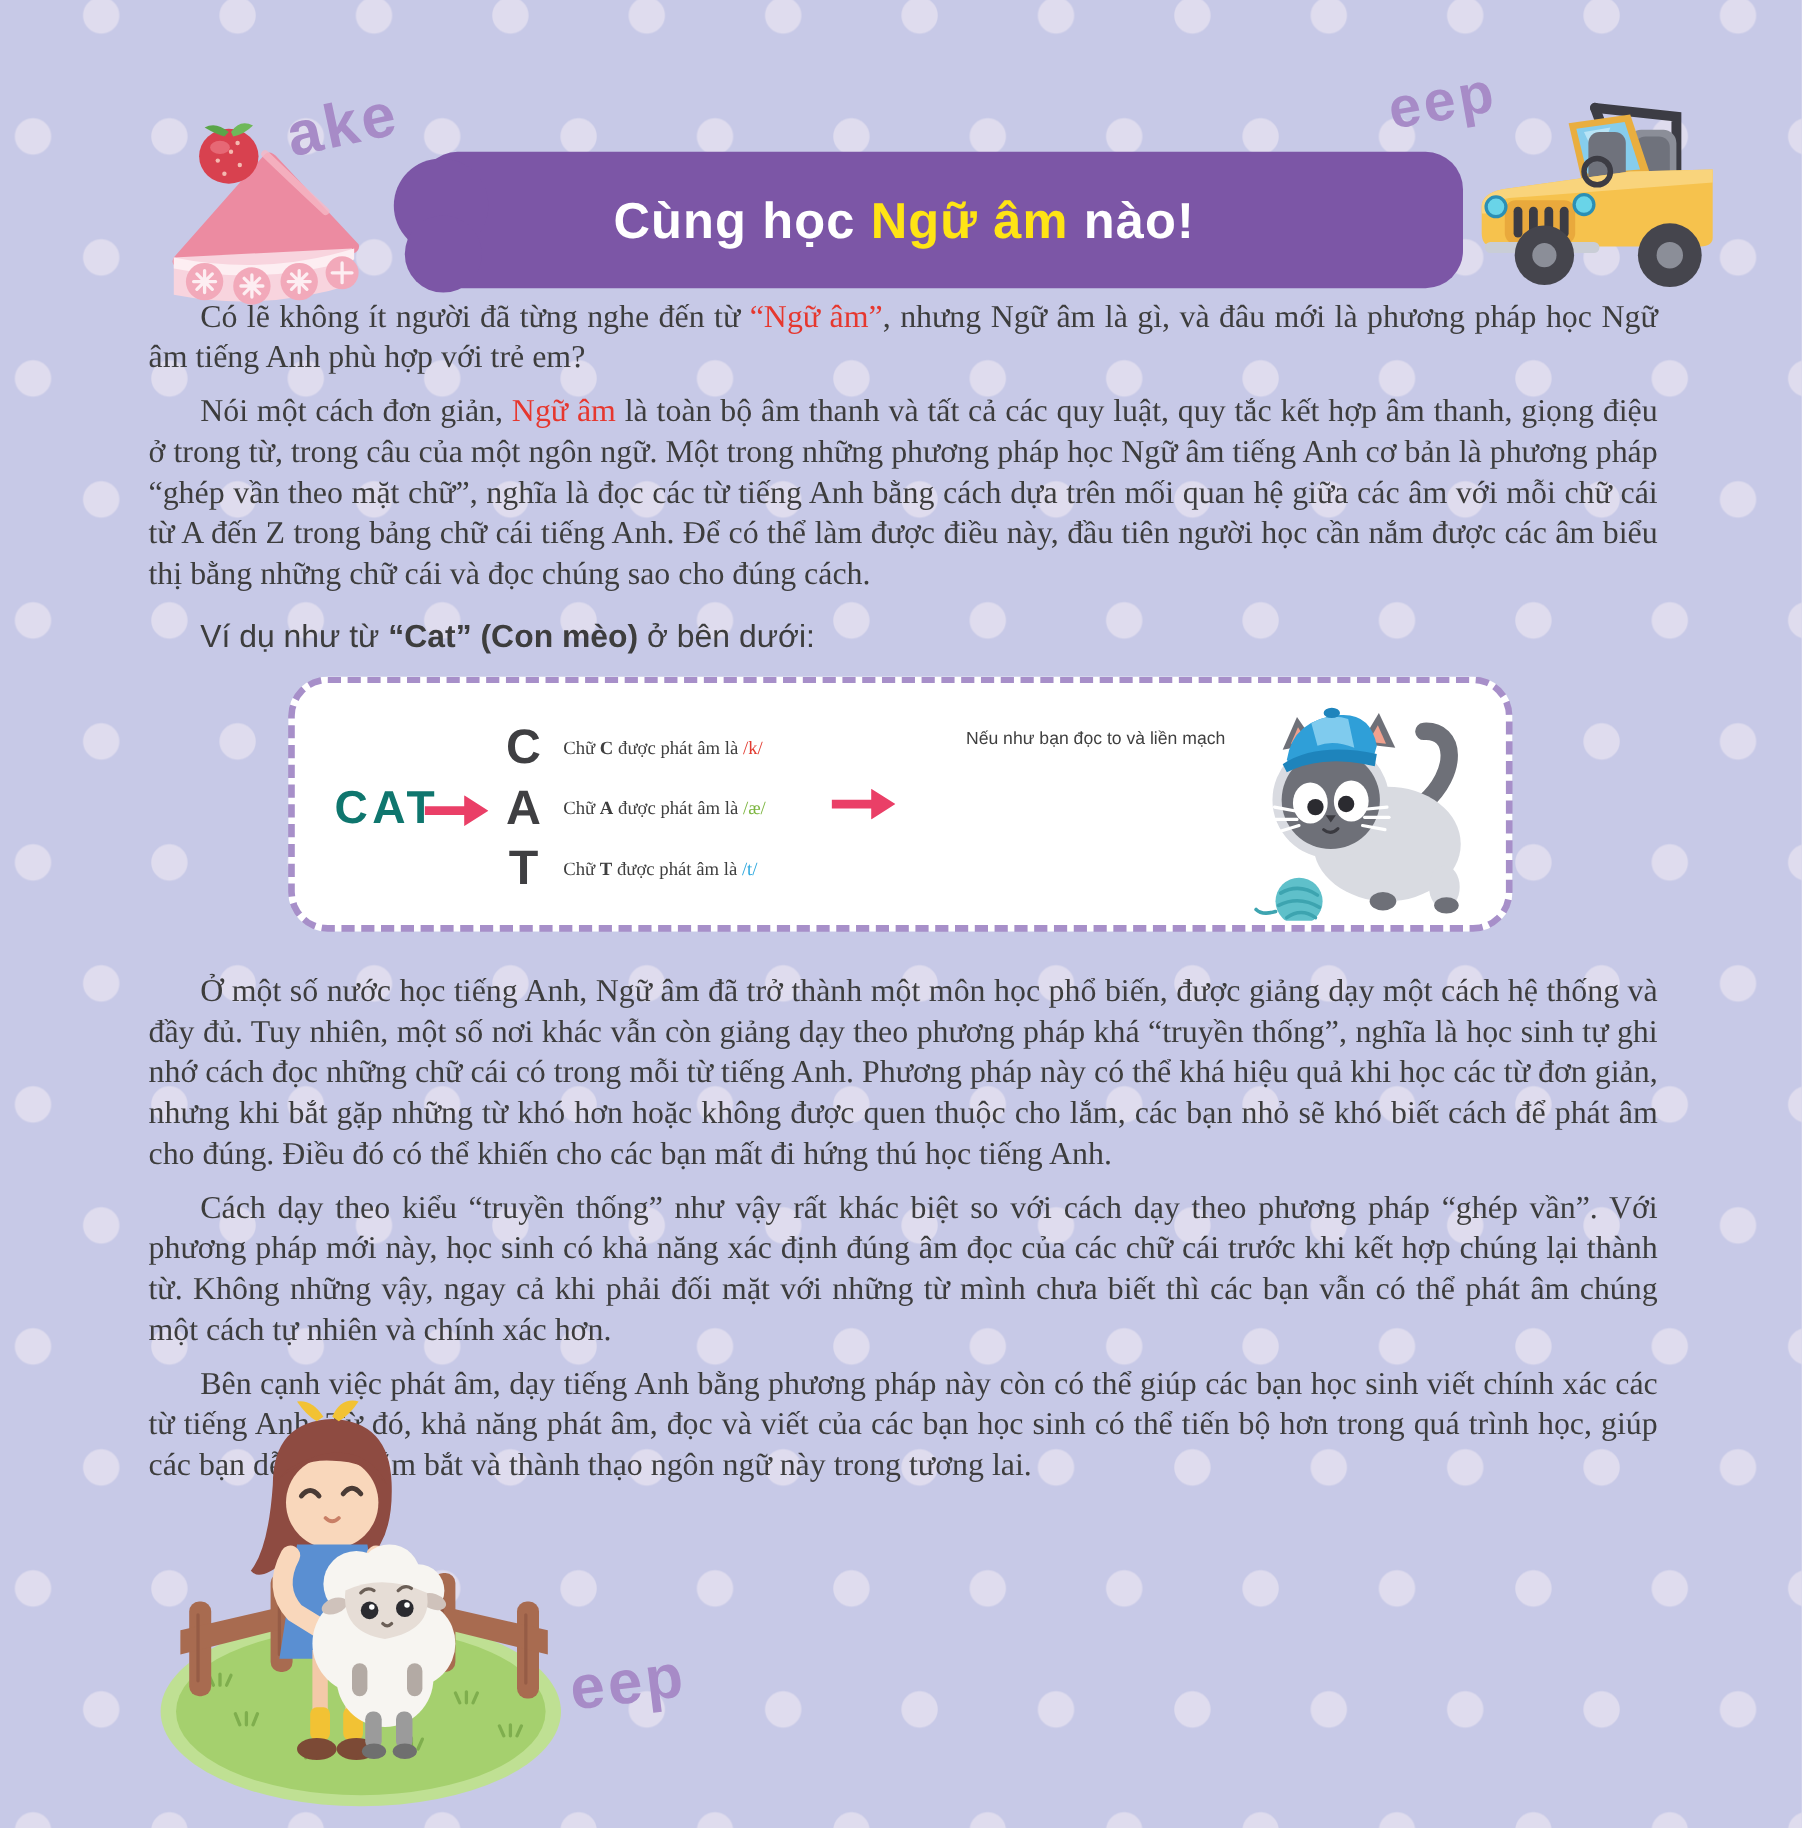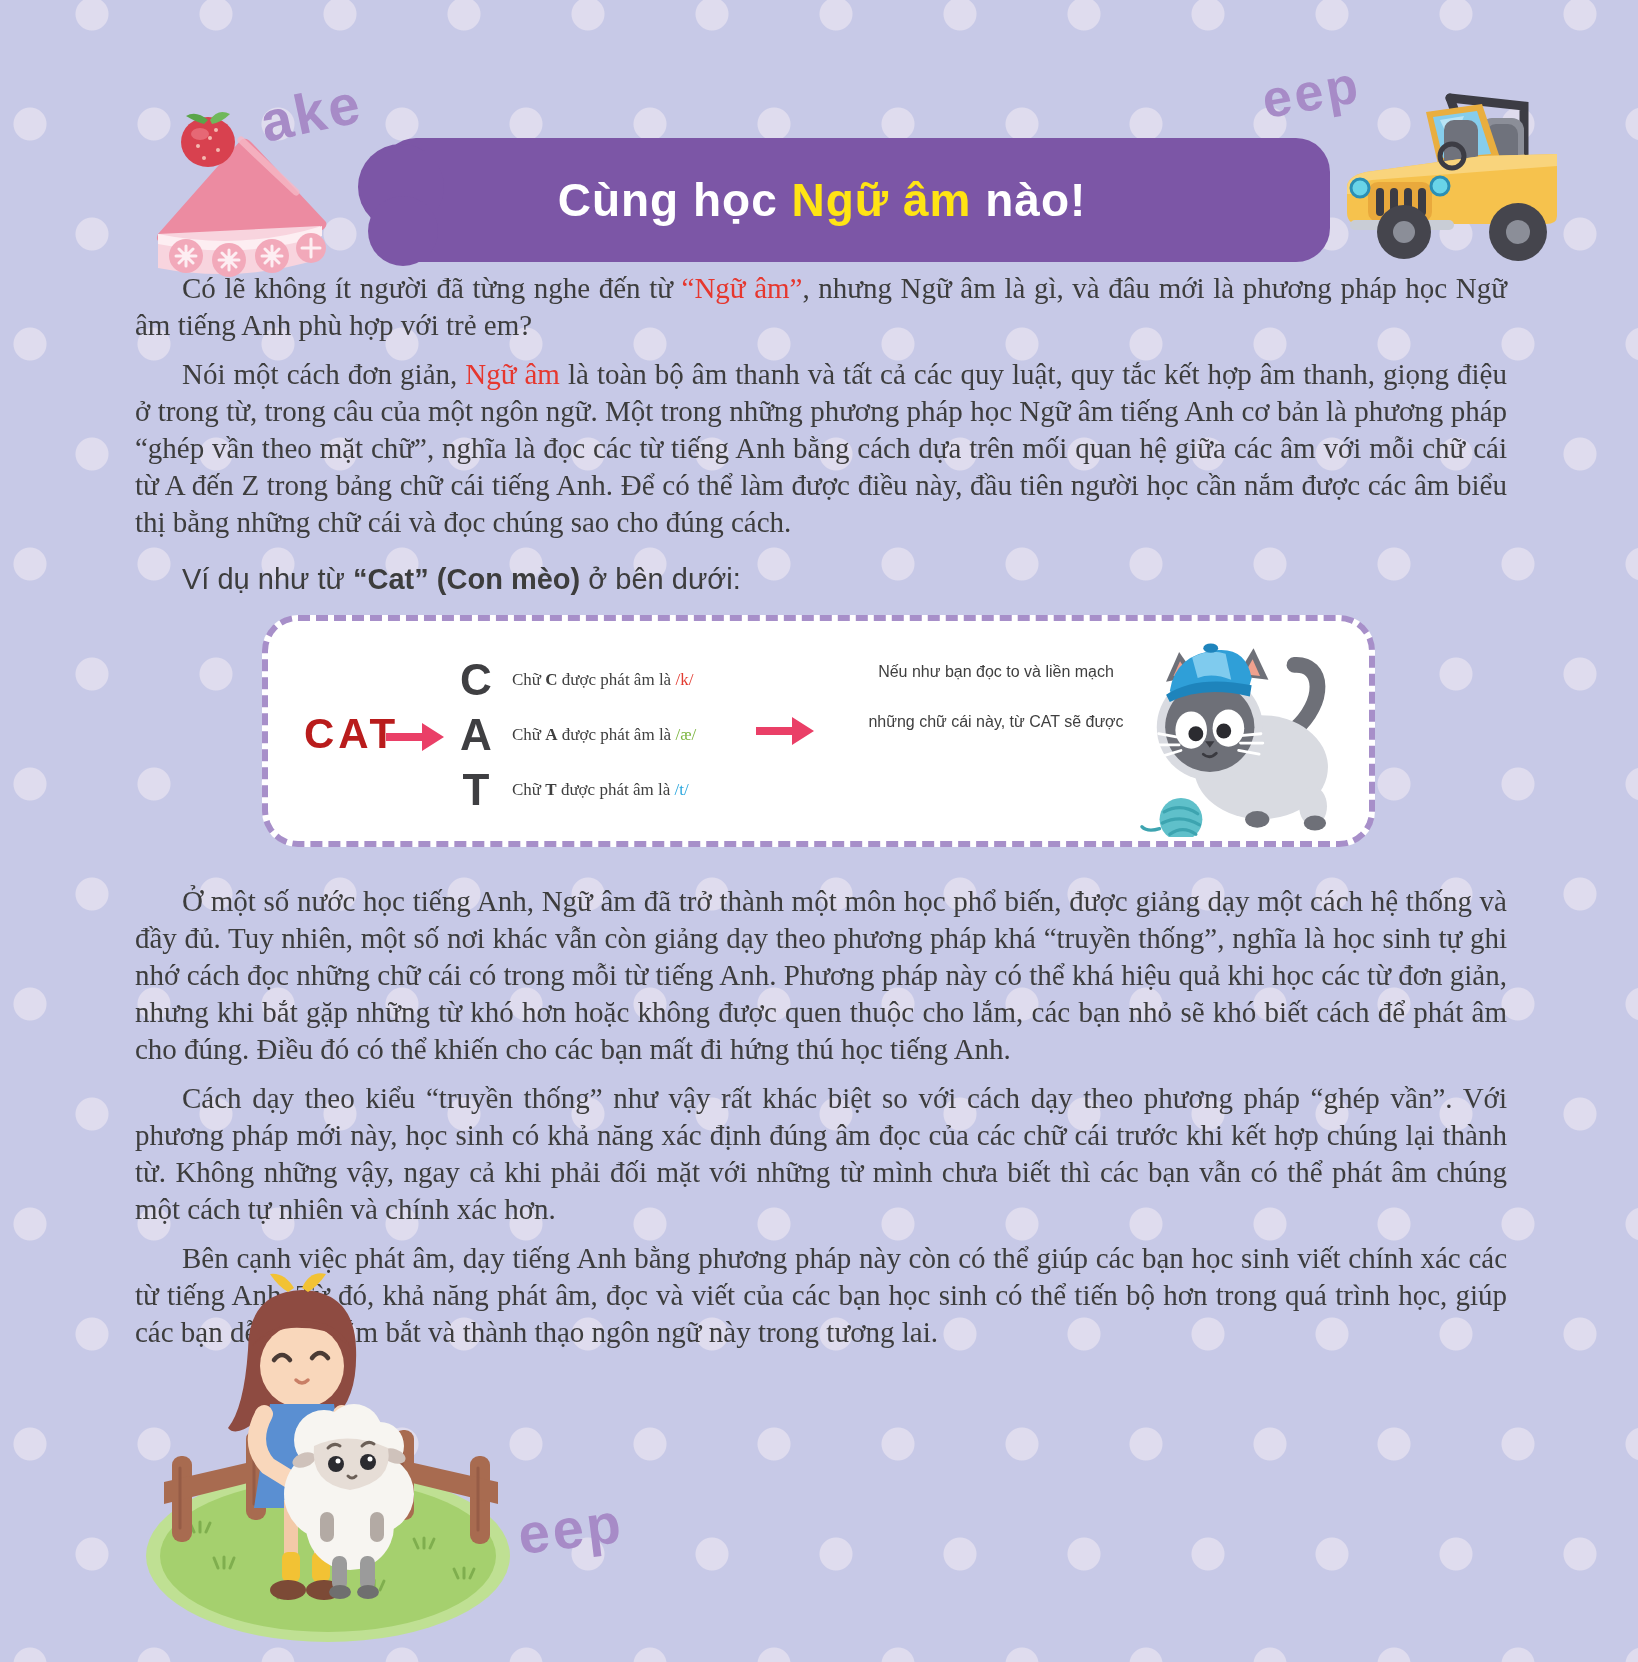--- a/index.html
+++ b/index.html
@@ -56,21 +56,21 @@
   .example-line{margin:20px 0 0 0;text-indent:47px;}
   .example-line b{font-weight:bold;}
   
   .cat-box{
     box-sizing:border-box;position:relative;
     margin:17px 0 36px 127px;width:1113px;height:232px;
     background:#ffffff;border:6px dashed #a78fc9;border-radius:36px;
   }
   .cat-word{
     position:absolute;left:36px;top:94px;
-    font-size:42px;font-weight:bold;color:#b91c1c;letter-spacing:4px;
+    font-size:42px;font-weight:bold;color:#0f766e;letter-spacing:4px;
   }
   .arrow-svg{position:absolute;}
   .arrow-1{left:118px;top:102px;}
   .arrow-2{left:488px;top:96px;}
   .letter-row{
     position:absolute;left:186px;height:52px;
     display:flex;align-items:center;
   }
   .letter-row.r0{top:32px;}
   .letter-row.r1{top:87px;}
@@ -190,21 +190,20 @@
         <span class="big-letter">T</span>
         <span class="letter-label"><span>Chữ </span><b>T</b><span> được phát âm là </span><span class="ph-t">/t/</span></span>
       </div>
 
       <svg class="arrow-svg arrow-2" width="58" height="28" viewBox="0 0 58 28">
         <path d="M0 10 h36 v-10 l22 14 -22 14 v-10 h-36 z" fill="#ea3f67"></path>
       </svg>
 
       <div class="box-note">
         <div>Nếu như bạn đọc to và liền mạch</div>
-        <div>những chữ cái này, từ CAT sẽ được</div>
       </div>
 
       <svg class="cat-illustration" width="205" height="200" viewBox="0 0 220 215">
         <path d="M168 100 C202 70 200 28 168 30" stroke="#6e7078" stroke-width="17" fill="none" stroke-linecap="round"></path>
         <ellipse cx="132" cy="140" rx="72" ry="56" fill="#d9dbe1"></ellipse>
         <ellipse cx="188" cy="182" rx="15" ry="21" fill="#d9dbe1"></ellipse>
         <ellipse cx="190" cy="200" rx="12" ry="8" fill="#6e7078"></ellipse>
         <ellipse cx="128" cy="196" rx="13" ry="9" fill="#6e7078"></ellipse>
         <path d="M30 48 L44 16 L62 42 Z" fill="#6e7078"></path>
         <path d="M38 42 L45 26 L54 40 Z" fill="#f0a18e"></path>

